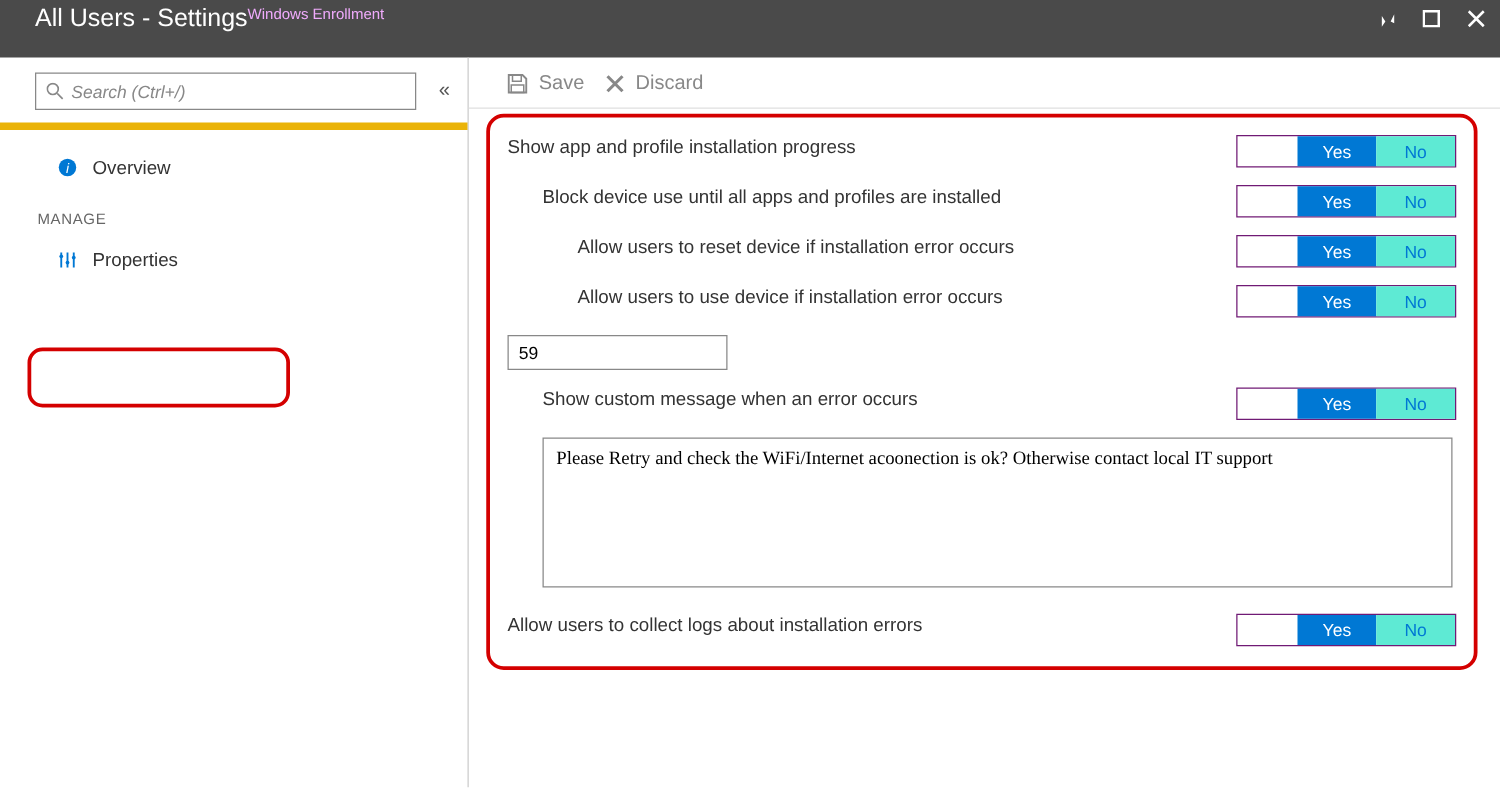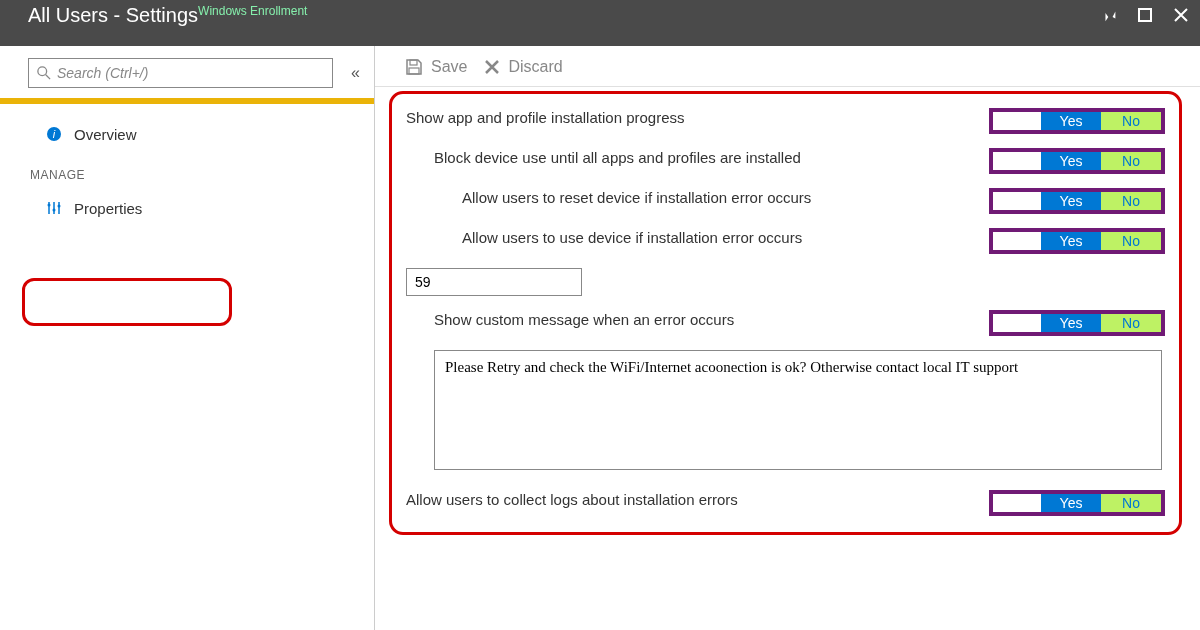--- a/index.html
+++ b/index.html
@@ -1,21 +1,21 @@
 <!DOCTYPE html>
 <html><head>
 <meta charset="utf-8">
 <style>
   * { box-sizing: border-box; margin: 0; padding: 0; font-family: "Segoe UI", Arial, sans-serif; }
   body { width: 1200px; height: 630px; overflow: hidden; background: #fff; }
 
   .titlebar { background: #4a4a4a; color: #fff; height: 46px; display: flex; align-items: flex-start; padding: 4px 10px 0 28px; }
   .titlebar-left { display: flex; flex-direction: row; }
   .titlebar-title { font-size: 20px; font-weight: 300; }
-  .titlebar-sub { font-size: 12px; color: #86efac; }
+  .titlebar-sub { font-size: 12px; color: #f0abfc; }
   .titlebar-right { margin-left: auto; display: flex; gap: 18px; align-items: flex-start; padding-top: 2px; }
   .tb-icon { width: 18px; height: 18px; display: inline-flex; align-items: center; justify-content: center; cursor: pointer; }
 
   .main { display: flex; height: 584px; }
   .sidebar { width: 375px; border-right: 1px solid #ccc; padding-top: 12px; }
   .search-row { display: flex; align-items: center; padding: 0 14px 10px 28px; border-bottom: 6px solid #eab308; }
   .search-box { flex: 1; border: 1px solid #888; height: 30px; display: flex; align-items: center; padding: 0 8px; color: #888; font-style: italic; font-size: 14px; }
   .search-box svg { margin-right: 6px; flex-shrink: 0; }
   .collapse-chev { margin-left: 18px; font-size: 16px; color: #555; cursor: pointer; }
 
@@ -31,24 +31,24 @@
   .tool-btn svg { fill: #888; }
 
   .desc { padding: 14px 28px 8px 30px; font-size: 15px; color: #333; max-width: 740px; line-height: 1.35; }
 
   .settings-block { margin: 4px 18px 0 14px; border: 3px solid #d40000; border-radius: 14px; padding: 14px 14px 16px 14px; }
   .row { display: flex; align-items: flex-start; margin-bottom: 14px; }
   .row .label { flex: 1; font-size: 15px; color: #333; line-height: 1.3; padding-right: 12px; }
   .row.indent1 .label { padding-left: 28px; }
   .row.indent2 .label { padding-left: 56px; }
 
-  .toggle { display: flex; border: 4px solid #701a75; width: 176px; height: 26px; font-size: 14px; flex-shrink: 0; padding-left: 48px; }
+  .toggle { display: flex; border: 1px solid #701a75; width: 176px; height: 26px; font-size: 14px; flex-shrink: 0; padding-left: 48px; }
   .toggle .opt { flex: 1; display: flex; align-items: center; justify-content: center; cursor: pointer; }
   .toggle .opt.active { background: #0078d4; color: #fff; }
-  .toggle .opt.inactive { background: #bef264; color: #0078d4; }
+  .toggle .opt.inactive { background: #5eead4; color: #0078d4; }
 
   .numbox { width: 176px; height: 28px; border: 1px solid #888; padding: 0 8px; font-size: 14px; flex-shrink: 0; }
   .msgbox { width: 728px; height: 120px; border: 1px solid #888; padding: 8px 10px; font-size: 15px; margin-left: 28px; margin-bottom: 16px; resize: none; font-family: Liberation Serif, serif; }
 
   .side-rel { position: relative; }
 </style>
 </head>
 <body>
 
 <div class="titlebar">

